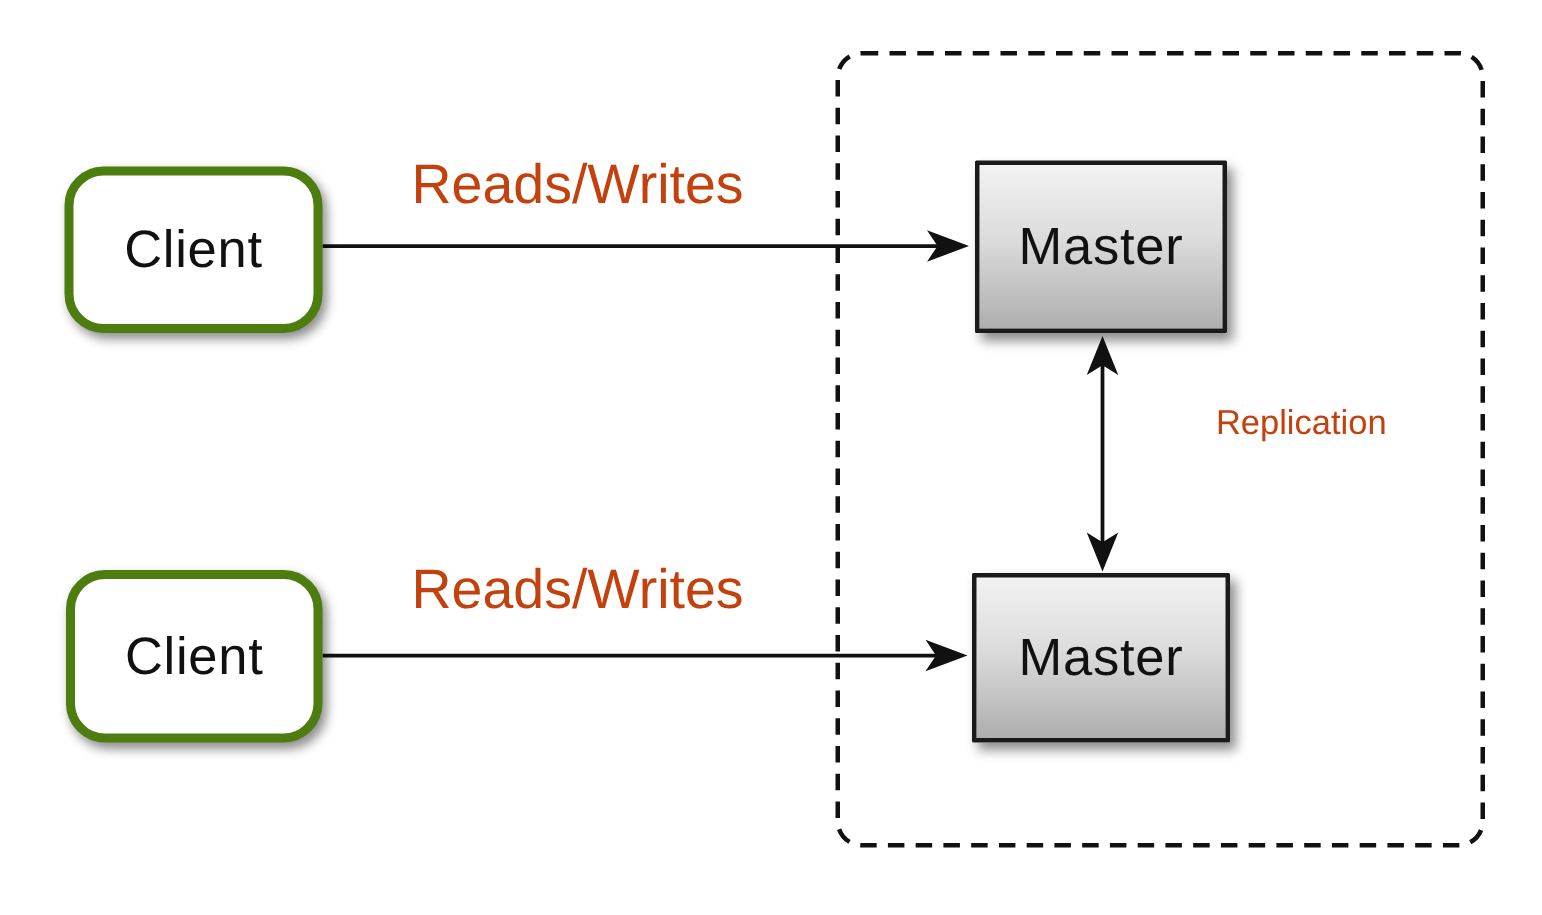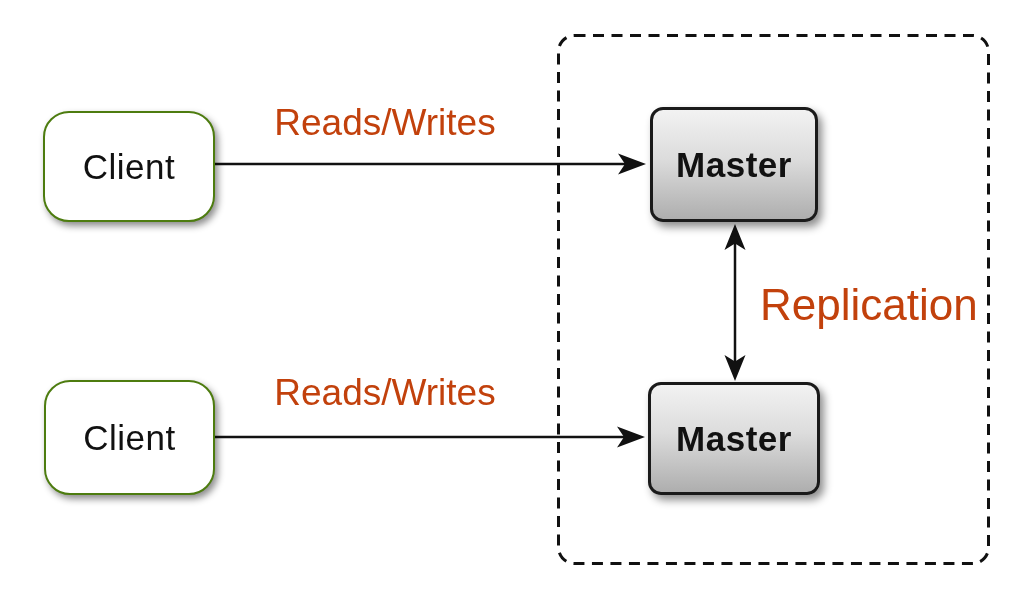--- a/index.html
+++ b/index.html
@@ -27,44 +27,43 @@
     box-sizing: border-box;
     display: flex;
     align-items: center;
     justify-content: center;
     color: #111111;
     font-size: 35px;
     letter-spacing: 0.5px;
   }
   .client {
     background: #ffffff;
-    border: 2px solid #4d7c0f;
+    border: 6px solid #4d7c0f;
     border-radius: 26px;
     box-shadow: 3px 4px 7px rgba(0,0,0,0.45);
   }
   .client-top    { left: 43px;  top: 111px; width: 172px; height: 111px; }
   .client-bottom { left: 44px;  top: 380px; width: 171px; height: 115px; }
   .master {
     background: linear-gradient(180deg, #f2f2f2 0%, #dcdcdc 45%, #aeaeae 100%);
     border: 3px solid #1a1a1a;
-    border-radius: 13px;
+    border-radius: 1px;
     box-shadow: 4px 5px 8px rgba(0,0,0,0.45);
-    font-weight: bold;
   }
   .master-top    { left: 650px; top: 107px; width: 168px; height: 115px; }
   .master-bottom { left: 648px; top: 382px; width: 172px; height: 113px; }
   .edge-label {
     position: absolute;
     color: #c2410c;
     text-align: center;
     white-space: nowrap;
   }
   .rw-top        { left: 245px; top: 102px; width: 280px; font-size: 37px; }
   .rw-bottom     { left: 245px; top: 372px; width: 280px; font-size: 37px; }
-  .replication   { left: 760px; top: 280px; width: 215px; font-size: 44px; }
+  .replication   { left: 760px; top: 268px; width: 215px; font-size: 23px; }
 </style>
 </head>
 <body>
 
 <div class="canvas">
 
   <svg class="arrows-layer" viewBox="0 0 1028 610" xmlns="http://www.w3.org/2000/svg">
 
     <rect x="558.5" y="35.5" width="430" height="528" rx="16" ry="16" fill="none" stroke="#111111" stroke-width="3" stroke-dasharray="11 7.5"></rect>
 

